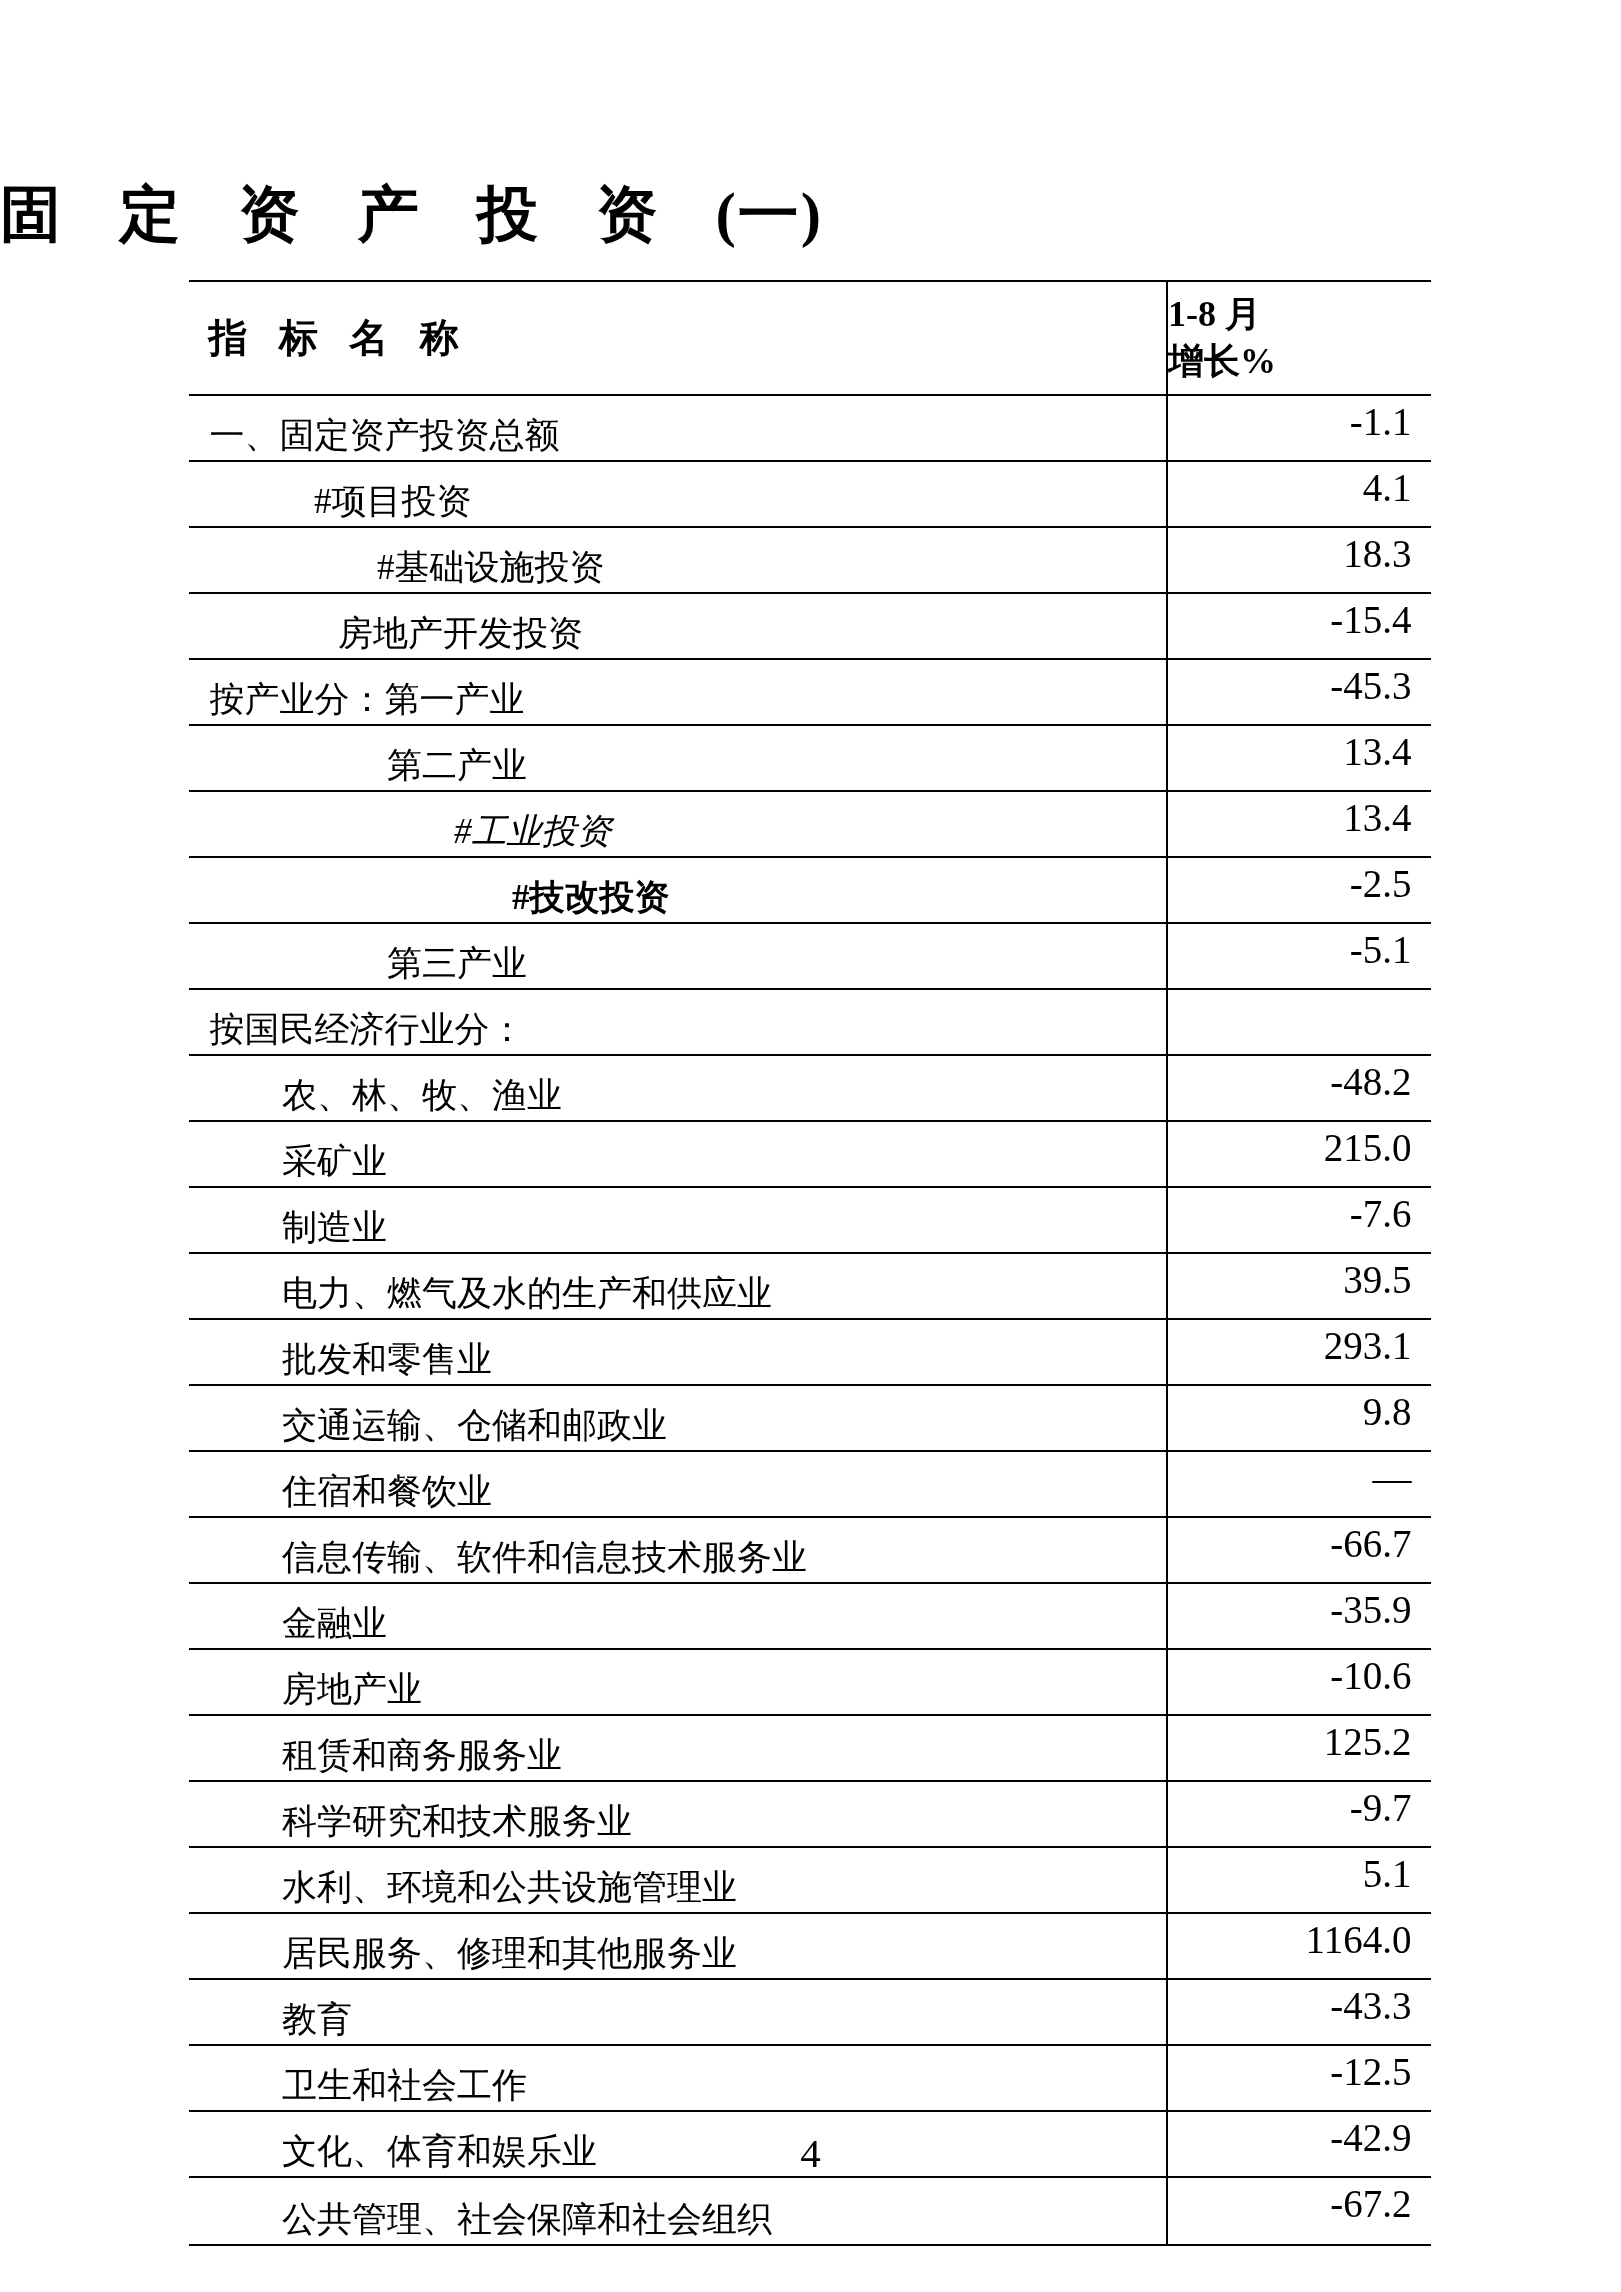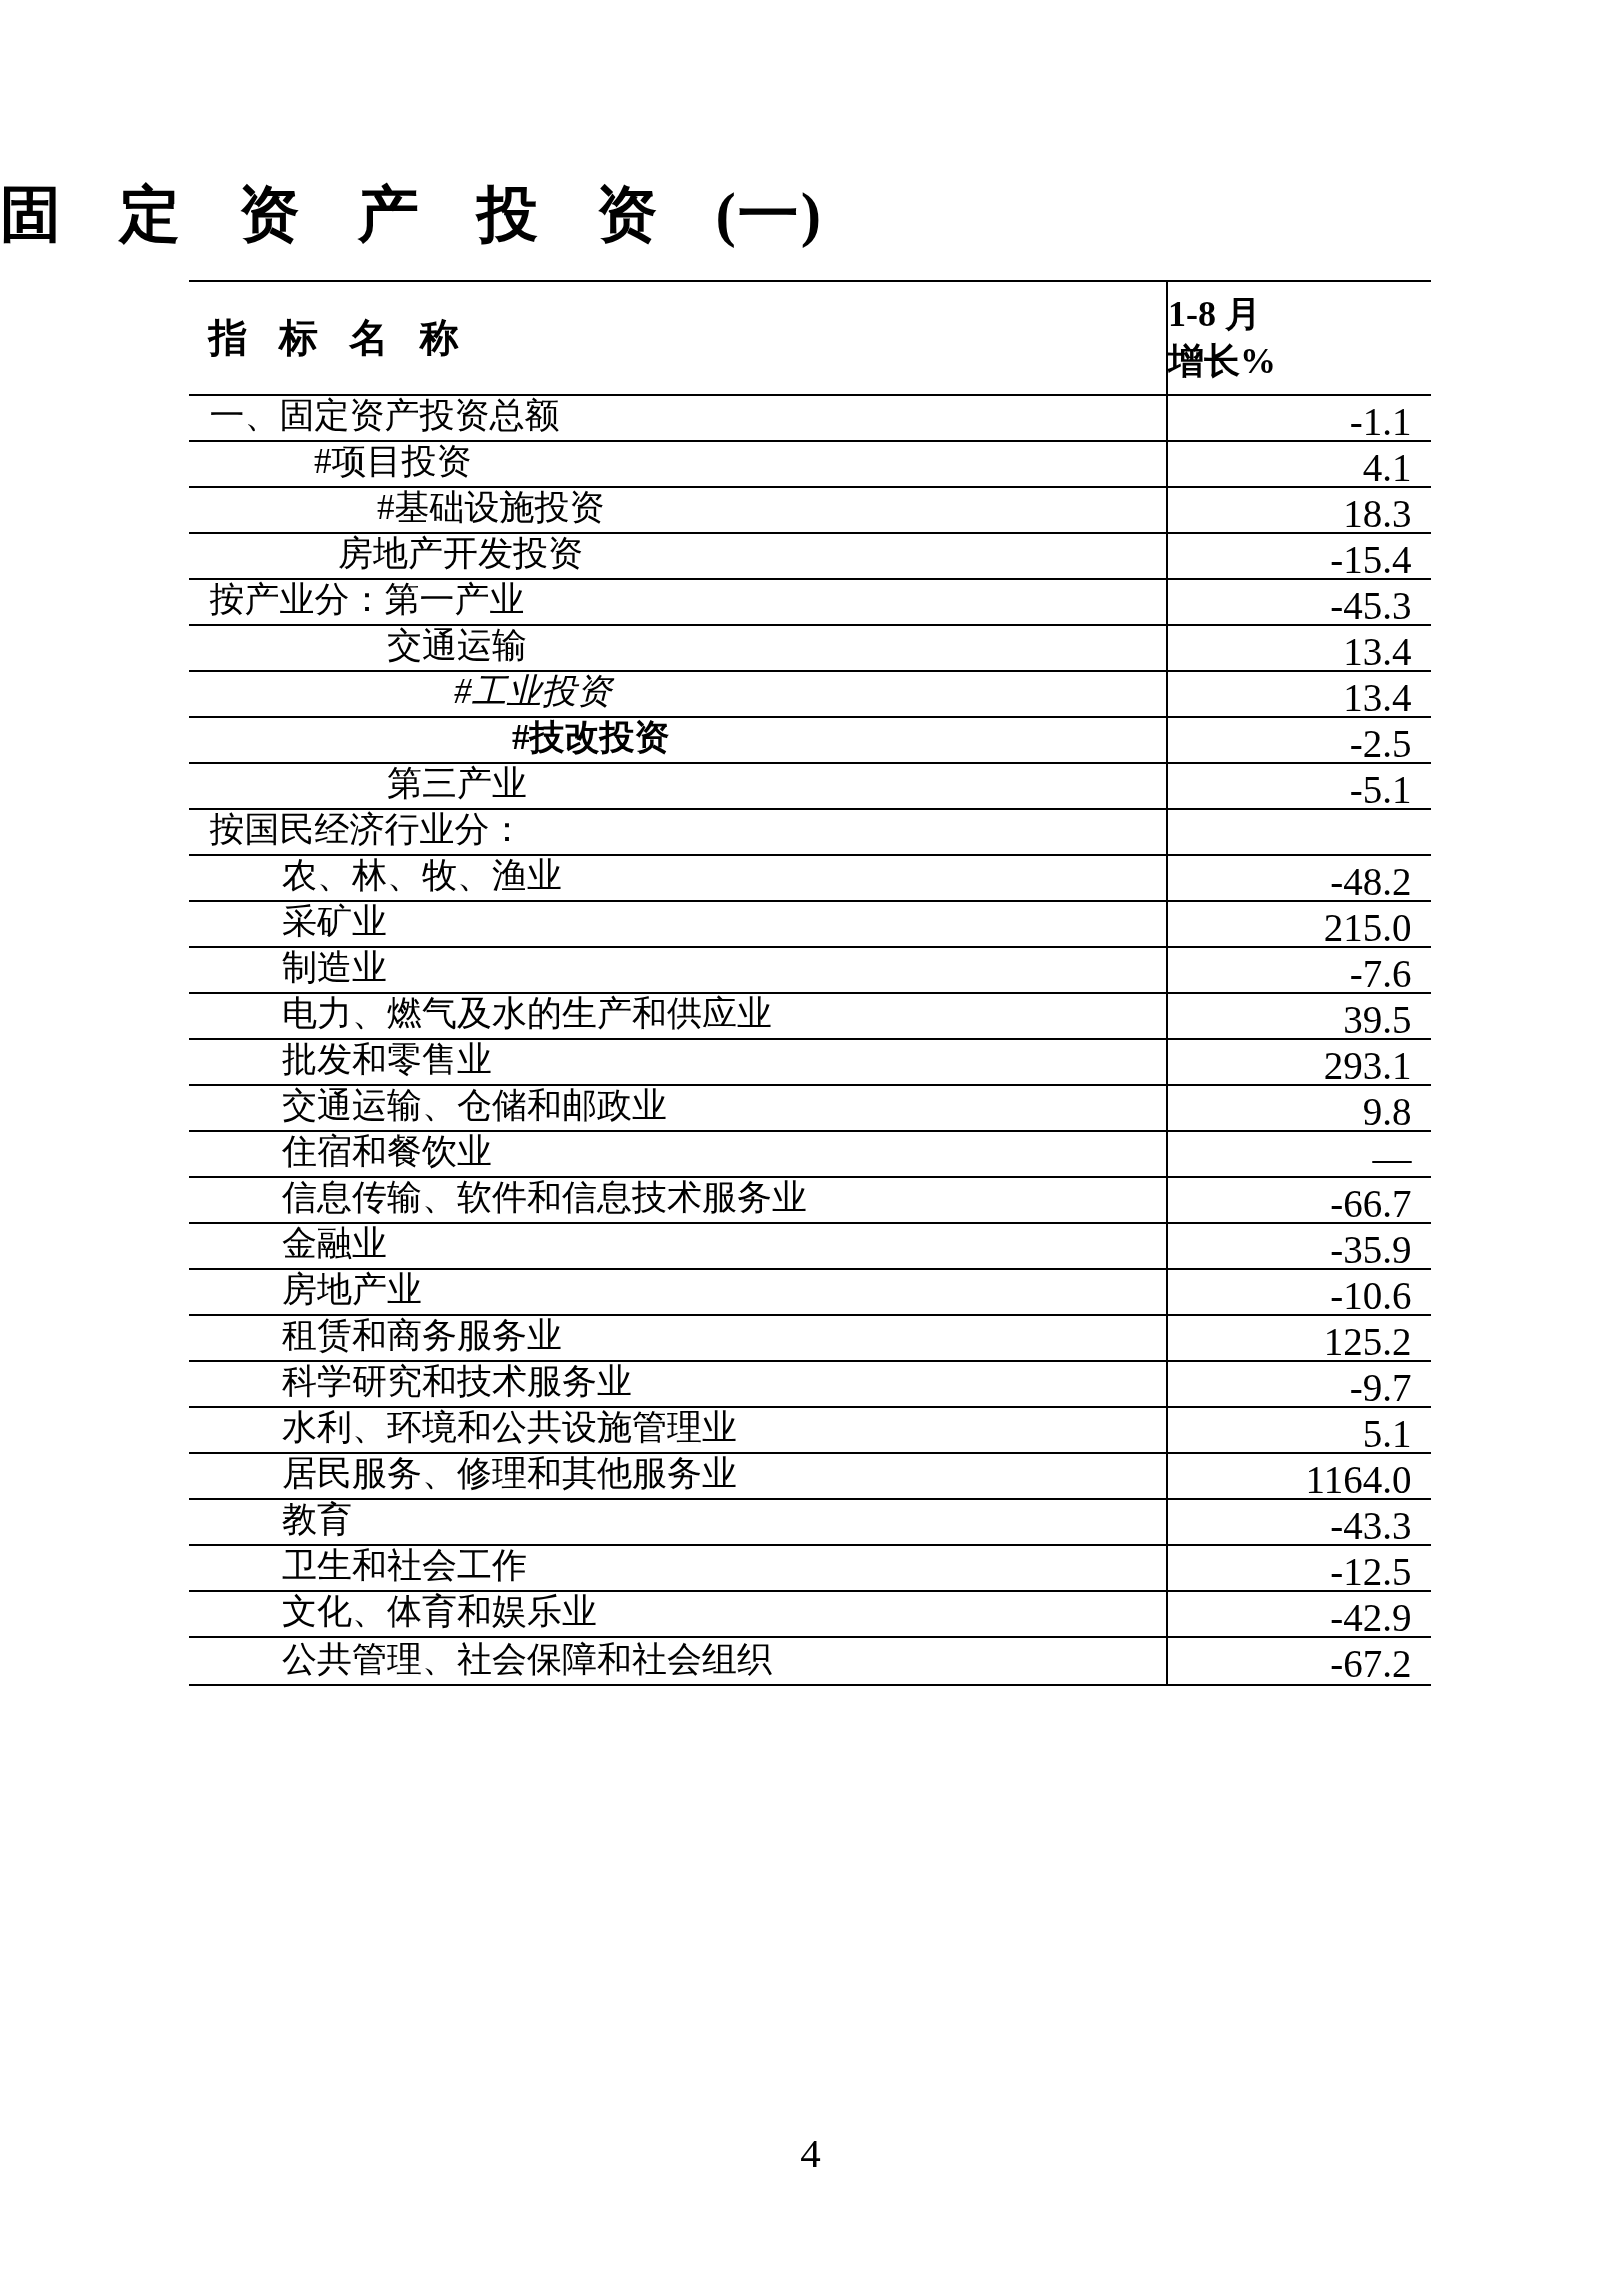--- a/index.html
+++ b/index.html
@@ -64,21 +64,21 @@
     display: flex;
     flex-direction: column;
     justify-content: center;
     text-align: left;
     font-size: 36px;
     font-weight: bold;
     line-height: 47px;
   }
   .row {
     display: flex;
-    height: 46px;
+    height: 66px;
     border-bottom: 2px solid #000;
     box-sizing: border-box;
   }
   .tbody .row:last-child {
     border-bottom: none;
   }
   .row .col-name {
     display: flex;
     align-items: flex-end;
     padding-bottom: 4.9px;
@@ -139,21 +139,21 @@
       </div>
       <div class="row">
         <div class="col-name indent-4">房地产开发投资</div>
         <div class="col-value">-15.4</div>
       </div>
       <div class="row">
         <div class="col-name indent-0">按产业分：第一产业</div>
         <div class="col-value">-45.3</div>
       </div>
       <div class="row">
-        <div class="col-name indent-6">交通运输</div>
+        <div class="col-name indent-6">第二产业</div>
         <div class="col-value">13.4</div>
       </div>
       <div class="row">
         <div class="col-name indent-7">#工业投资</div>
         <div class="col-value">13.4</div>
       </div>
       <div class="row">
         <div class="col-name indent-8">#技改投资</div>
         <div class="col-value">-2.5</div>
       </div>

